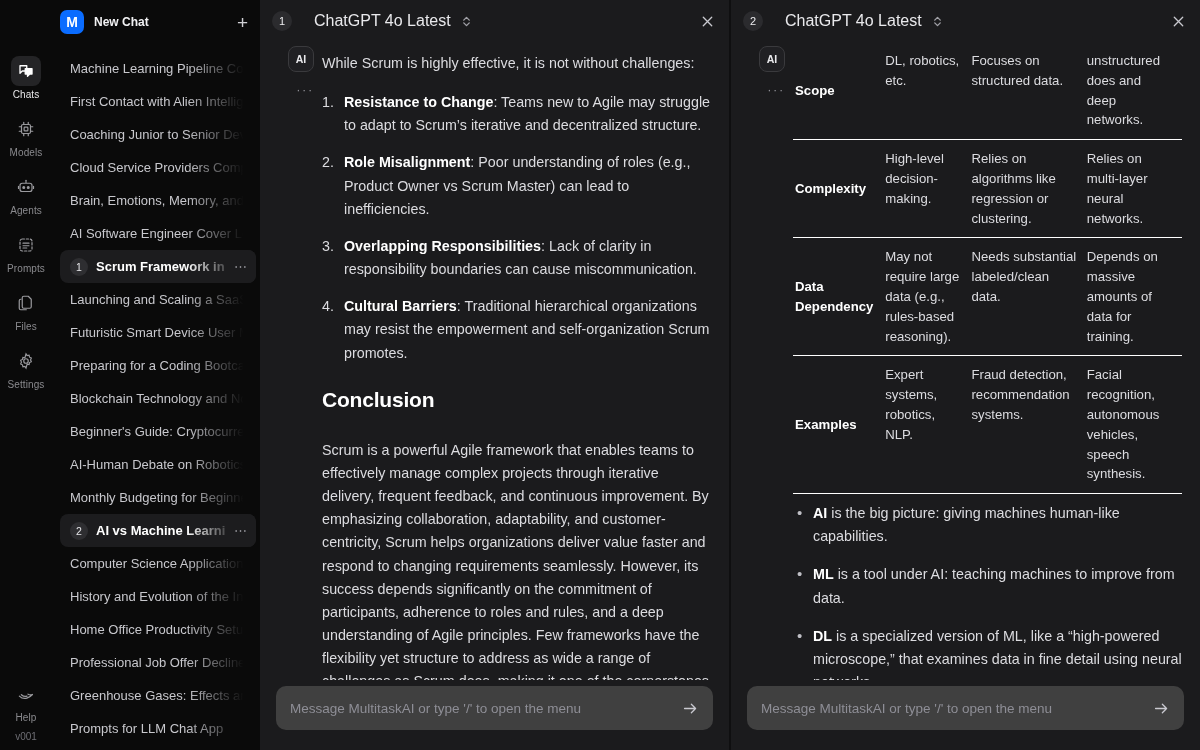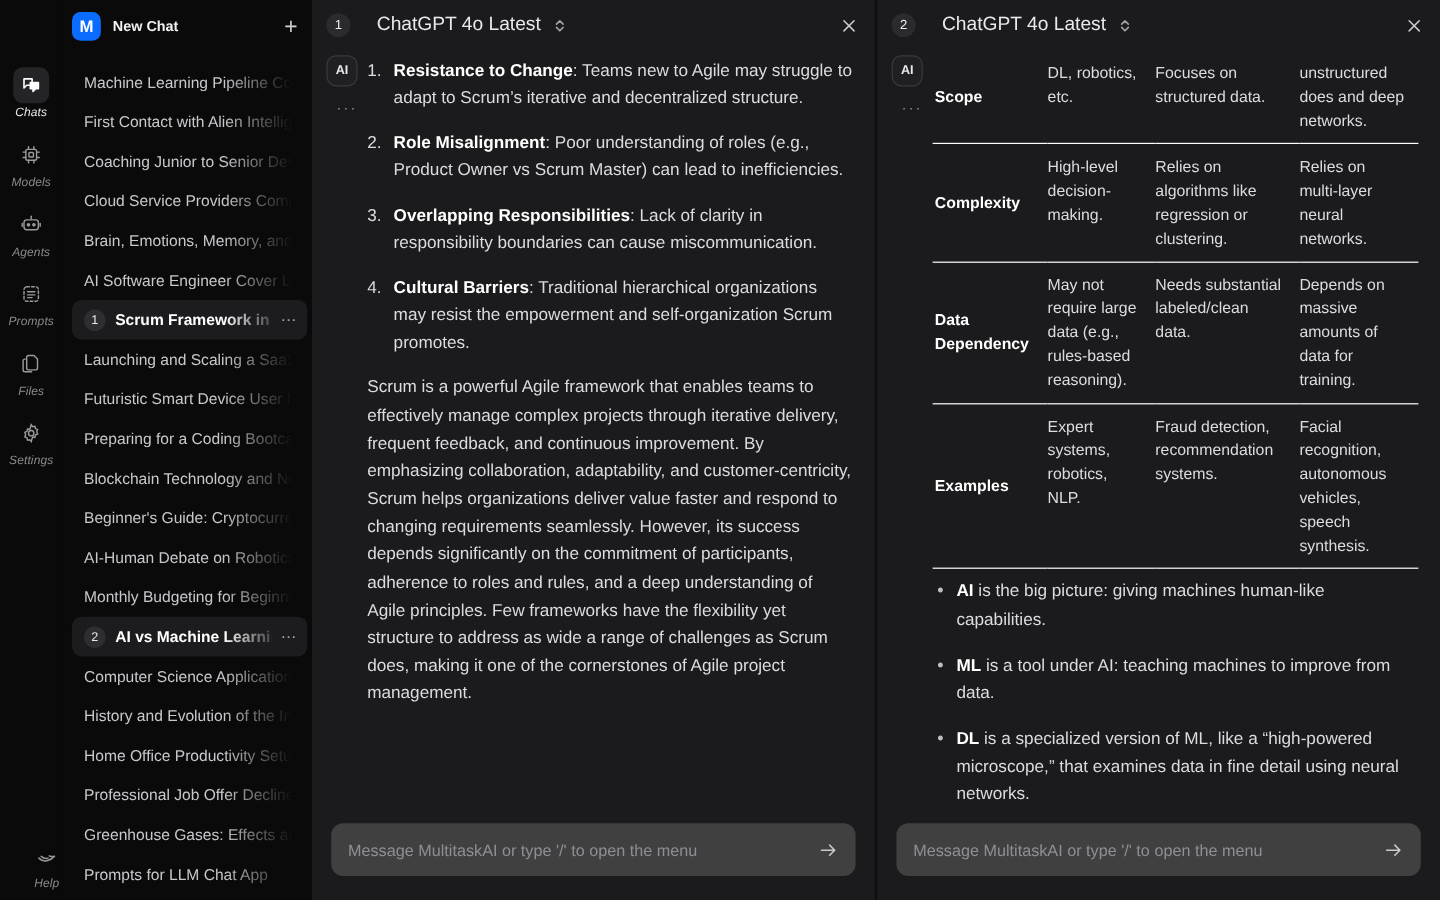--- a/index.html
+++ b/index.html
@@ -10,36 +10,36 @@
     overflow: hidden;
     -webkit-font-smoothing: antialiased;
   }
   .app { display: flex; width:1200px; height:750px; }
 
   
   .rail {
     width: 52px; flex: 0 0 52px; height: 750px;
     background: #0a0a0a;
     display: flex; flex-direction: column; align-items: center;
-    padding-top: 56px; position: relative; font-style: italic;
+    padding-top: 56px; position: relative;
   }
   .rail-item {
     width: 52px; display:flex; flex-direction:column; align-items:center;
     margin-bottom: 14px; cursor: pointer;
   }
   .rail-ico {
     width: 30px; height: 30px; border-radius: 8px;
     display:flex; align-items:center; justify-content:center;
     color: #9a9a9e;
   }
   .rail-item.active .rail-ico { background:#242426; color:#fff; }
   .rail-item.active .rail-lbl { color:#e8e8ea; }
   .rail-lbl { font-size: 10px; color:#8a8a8e; margin-top:3px; letter-spacing:.1px; }
   .rail-bottom { position:absolute; bottom: 8px; left:0; width:52px;
-     display:flex; flex-direction:row; align-items:center;padding-left:24px; }
+     display:flex; flex-direction:column; align-items:center; }
   .ver { font-size:10px; color:#6e6e74; margin-top:8px; }
 
   
   .chatlist {
     width: 208px; flex:0 0 208px; height:750px;
     background:#0a0a0a; position:relative; overflow:hidden;
     padding-left: 4px;
   }
   .cl-head {
     height:44px; display:flex; align-items:center; gap:10px;
@@ -90,21 +90,21 @@
     padding: 0 14px 0 12px; gap:10px;
   }
   .p-badge {
     width:20px; height:20px; border-radius:50%; background:#2b2b2e;
     color:#ededf0; font-size:11px; display:flex; align-items:center; justify-content:center;
   }
   .p-title { font-size:16px; color:#e9e9ec; font-weight:400; margin-left:12px;}
   .chev { color:#a0a0a6; display:flex; align-items:center; }
   .p-close { margin-left:auto; color:#c9c9cf; cursor:pointer; display:flex;}
 
-  .p-body { flex:1; display:flex; overflow:hidden; padding-left:12px; }
+  .p-body { flex:1; display:flex; overflow:hidden; padding-left:28px; }
   .gutter { width:34px; flex:0 0 34px; padding-top:4px; }
   .ai-av {
     width:26px; height:26px; border-radius:8px; border:1px solid #3a3a3d;
     display:flex; align-items:center; justify-content:center;
     font-size:10.5px; font-weight:700; color:#e9e9ec; background:#202023;
   }
   .g-dots { color:#8e8e95; font-size:13px; text-align:center; margin-top:10px; letter-spacing:1.5px;}
   .content {
     flex:1; padding-right:18px; padding-top:0px;
     color:#dcdce0; font-size:14.3px; line-height:1.62;
@@ -327,26 +327,28 @@
           </svg>
         </span>
       </div>
 
       <div class="p-body">
         <div class="gutter">
           <div class="ai-av">AI</div>
           <div class="g-dots">···</div>
         </div>
         <div class="content">
+          <p>While Scrum is highly effective, it is not without challenges:</p>
           <ol class="nums" id="p1-list">
               <li><span class="mk">1.</span><strong>Resistance to Change</strong><span>: Teams new to Agile may struggle to adapt to Scrum’s iterative and decentralized structure.</span></li>
               <li><span class="mk">2.</span><strong>Role Misalignment</strong><span>: Poor understanding of roles (e.g., Product Owner vs Scrum Master) can lead to inefficiencies.</span></li>
               <li><span class="mk">3.</span><strong>Overlapping Responsibilities</strong><span>: Lack of clarity in responsibility boundaries can cause miscommunication.</span></li>
               <li><span class="mk">4.</span><strong>Cultural Barriers</strong><span>: Traditional hierarchical organizations may resist the empowerment and self-organization Scrum promotes.</span></li>
             </ol>
+          <h2 class="sec">Conclusion</h2>
           <p>Scrum is a powerful Agile framework that enables teams to effectively manage complex projects through iterative delivery, frequent feedback, and continuous improvement. By emphasizing collaboration, adaptability, and customer-centricity, Scrum helps organizations deliver value faster and respond to changing requirements seamlessly. However, its success depends significantly on the commitment of participants, adherence to roles and rules, and a deep understanding of Agile principles. Few frameworks have the flexibility yet structure to address as wide a range of challenges as Scrum does, making it one of the cornerstones of Agile project management.</p>
         </div>
       </div>
 
       <div class="composer">
         <div class="cbox">
           <div class="ph">Message MultitaskAI or type '/' to open the menu</div>
           <span class="send">
             <svg width="17" height="17" viewBox="0 0 20 20" fill="none" stroke="currentColor" stroke-width="1.5" stroke-linecap="round" stroke-linejoin="round">
               <path d="M3 10h13M11 5l5 5-5 5"></path>

